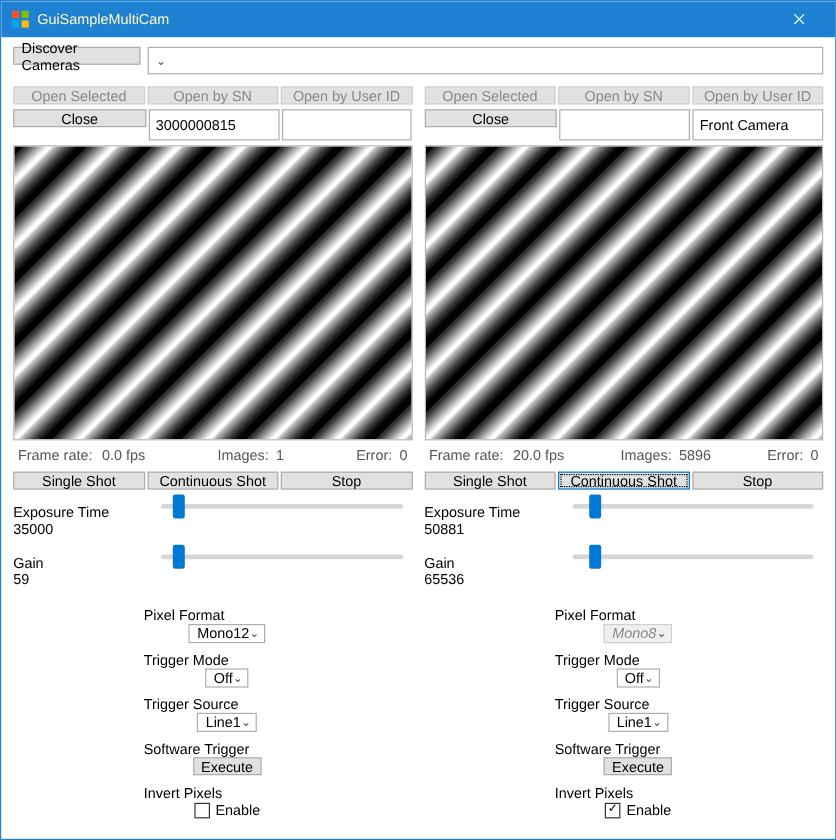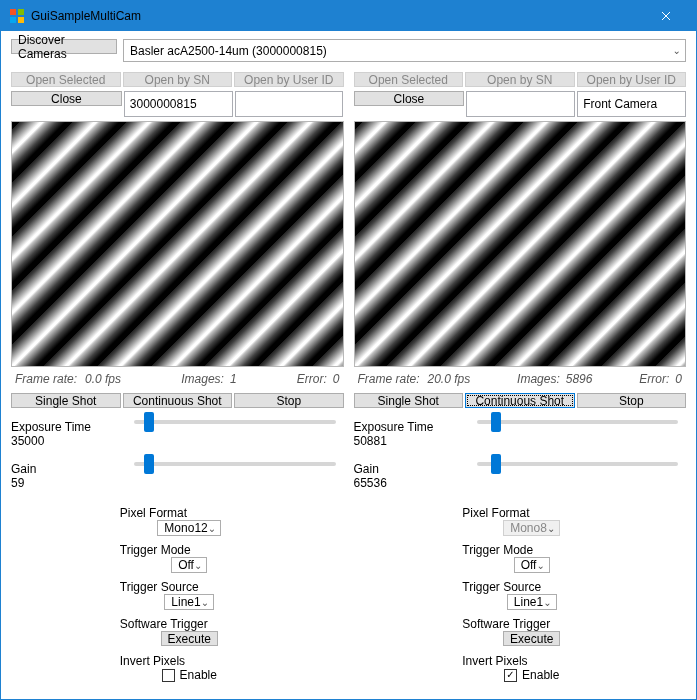--- a/index.html
+++ b/index.html
@@ -10,21 +10,21 @@
     background: #fff;
     color: #000;
     width: 697px;
     height: 700px;
     overflow: hidden;
     border: 1px solid #1e81d1;
   }
   .titlebar {
     height: 30px;
     background: #1e81d1;
-    color: #000000;
+    color: #fef9c3;
     display: flex;
     align-items: center;
     padding: 0 8px;
     justify-content: space-between;
   }
   .titlebar-left { display: flex; align-items: center; gap: 6px; }
   .app-icon {
     width: 16px; height: 16px;
     display: inline-flex; align-items: center; justify-content: center;
   }
@@ -61,21 +61,21 @@
     background: #fff;
     border: 1px solid #adadad;
     height: 23px;
     display: flex;
     align-items: center;
     justify-content: space-between;
     padding: 0 4px 0 6px;
     flex: 1;
   }
   .select .chev { font-size: 10px; color: #555; }
-  .select.disabled { background:#f0f0f0; color:#888; border-color:#d0d0d0;}
+  .select.disabled { background:#f0f0f0; color:#888; border-color:#d0d0d0;font-style:italic;}
   .textin {
     background: #fff;
     border: 1px solid #abadb3;
     height: 23px;
     padding: 12px 5px;
     display: flex;
     align-items: center;
     font-size: 12px;
   }
   .columns { display: flex; gap: 10px; }
@@ -96,21 +96,20 @@
   }
   .statline {
     display: flex;
     height: 20px;
     align-items: center;
     color: #555;
     font-size: 12px;
     padding: 0 4px;
     gap: 6px;
     margin-bottom: 4px;
-    font-style: italic;
   }
   .statline span { white-space: nowrap; }
   .statspread { flex: 1; }
   .slider-row { display:flex; margin-top:12px; height:30px;}
   .slider-labels { width:115px; display:flex; flex-direction:column; line-height:1.2;}
   .slider-track {
     flex:1; height:4px; background:#d6d6d6; border-radius:2px; position:relative;
     margin:0 8px;
   }
   .slider-thumb {
@@ -146,21 +145,20 @@
         <path d="M1 1 L9 9 M9 1 L1 9" stroke="#fff" stroke-width="1"></path>
       </svg>
   </div>
 </div>
 
 <div class="content">
 
   <div class="top-row">
     <div class="btn" style="width:106px;">Discover Cameras</div>
     <div class="select">
-      <span>Basler acA2500-14um (3000000815)</span>
       <span class="chev">⌄</span>
     </div>
   </div>
 
   <div class="columns" id="columns">
       <div class="col">
     <div class="row3">
       <div class="btn disabled">Open Selected</div>
       <div class="btn disabled">Open by SN</div>
       <div class="btn disabled">Open by User ID</div>

